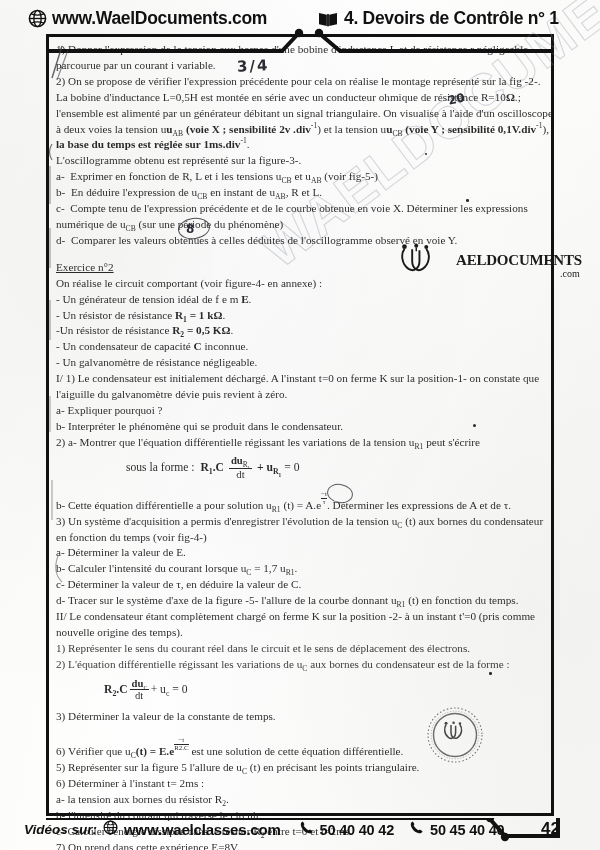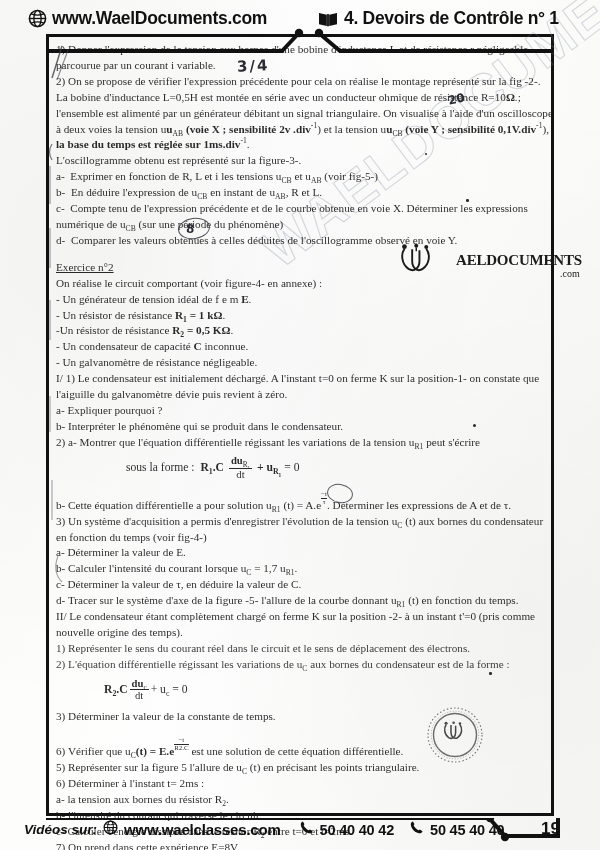--- a/index.html
+++ b/index.html
@@ -409,14 +409,14 @@
     <span class="ftr-num">50 40 40 42</span>
     <span style="width:3px;"></span>
     <span>
       <svg width="15" height="15" viewBox="0 0 24 24">
         <path d="M6.2 2.4 C4 3 2.4 5.2 3 8.2 C4.2 14.4 9.6 19.8 15.8 21 C18.8 21.6 21 20 21.6 17.8 L17.4 15.2 C16.2 16.6 15 16.8 13.6 15.6 C11.4 13.8 10.2 12.6 8.4 10.4 C7.2 9 7.4 7.8 8.8 6.6 Z" fill="#111"></path>
       </svg>
     </span>
     <span class="ftr-num">50 45 40 40</span>
   </div>
 
-  <span class="pagenum">19</span>
+  <span class="pagenum">42</span>
 </div>
 
 </body></html>

